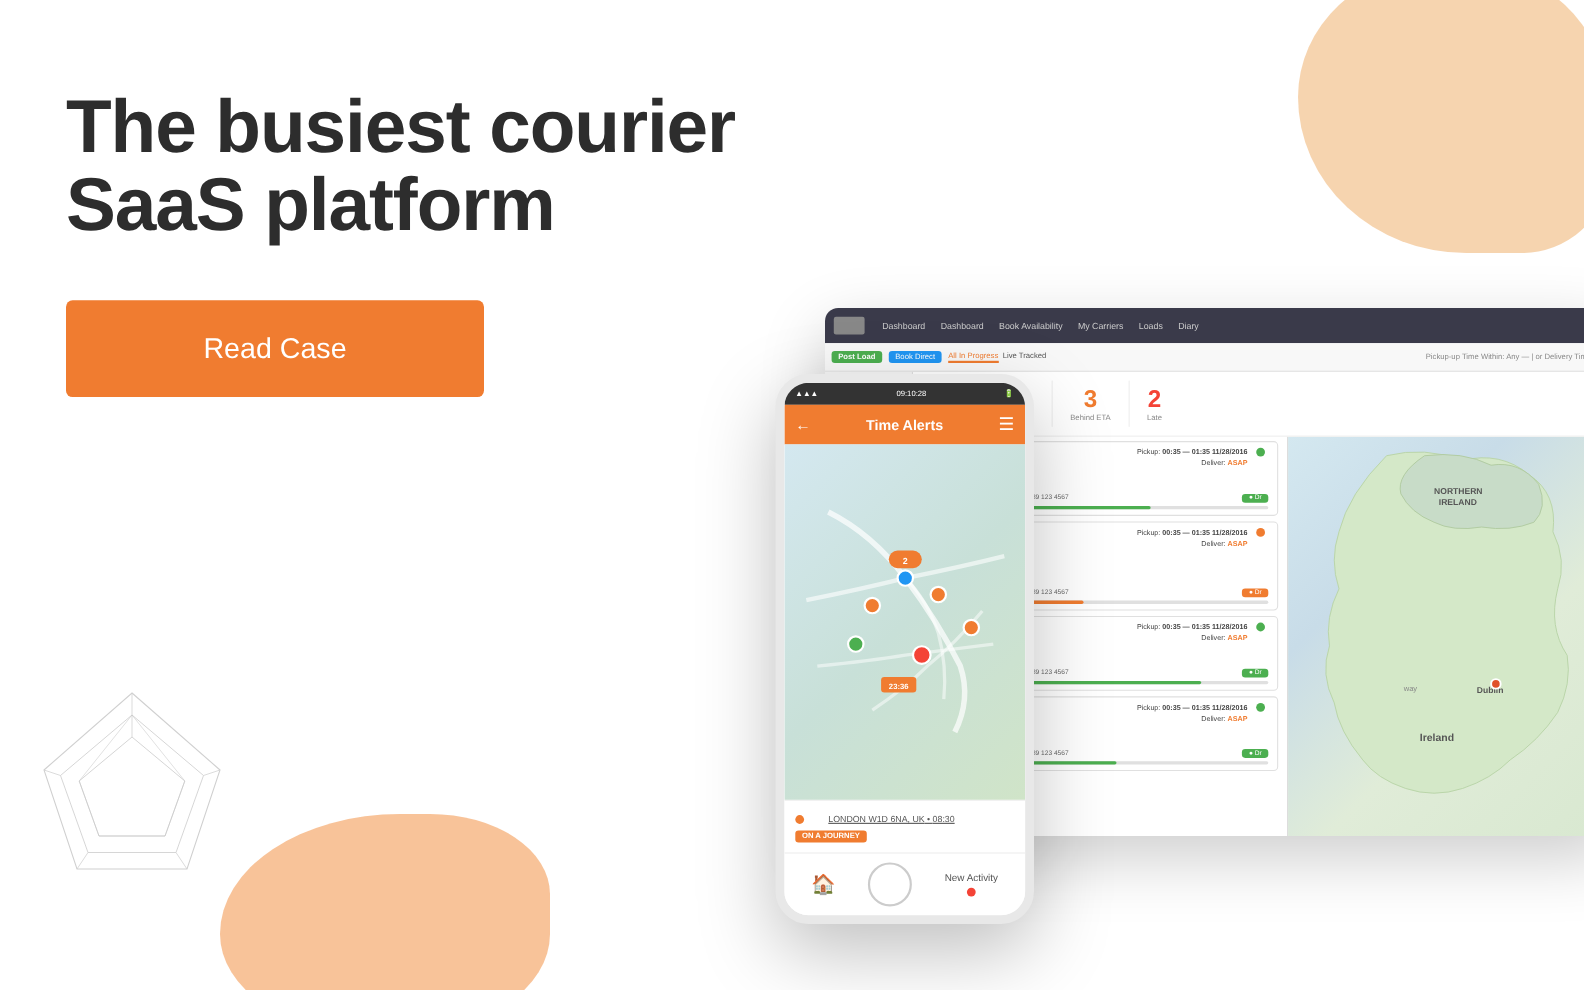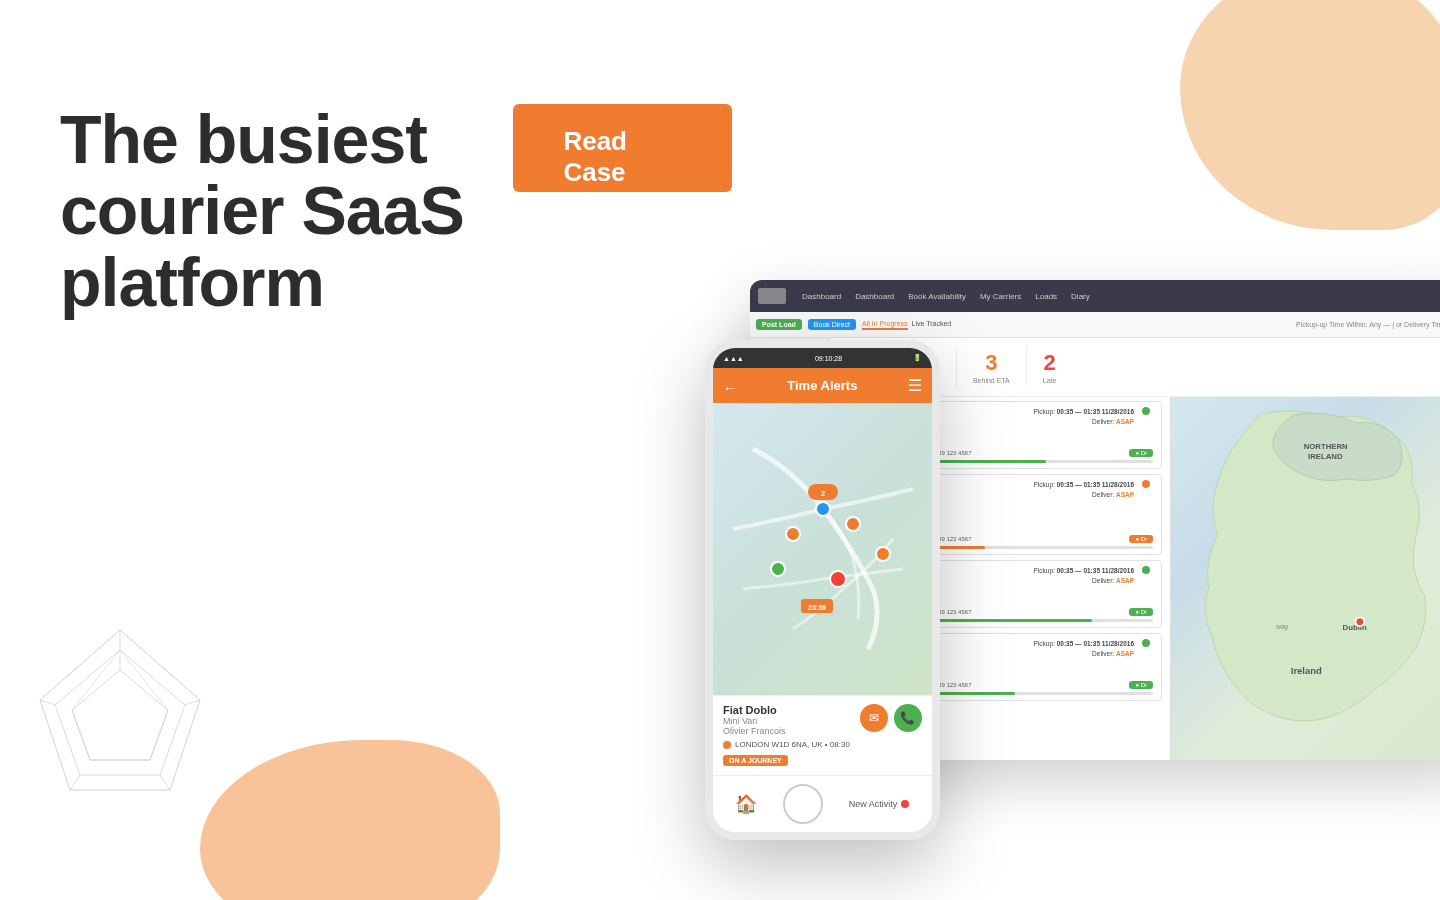--- a/index.html
+++ b/index.html
@@ -21,41 +21,42 @@
       height: 220px;
       pointer-events: none;
       z-index: 1;
     }
 
     
     .content-area {
       position: relative;
       z-index: 2;
       display: flex;
-      flex-direction: row;
-      padding: 104px 60px 0 60px;
+      flex-direction: column;
+      padding: 80px 60px 0 60px;
       width: 55%;
     }
 
     .main-heading {
       font-size: 68px;
       font-weight: 900;
       color: #2d2d2d;
       line-height: 1.05;
       letter-spacing: -1px;
       margin-bottom: 50px;
     }
 
     .read-case-btn {
       display: inline-flex;
+      align-items: center;
       justify-content: center;
       background: #f07c30;
       color: #ffffff;
       font-size: 26px;
-      font-weight: 700;
+      font-weight: 400;
       border: none;
       border-radius: 6px;
       padding: 22px 50px;
       cursor: pointer;
       width: 380px;
       height: 88px;
       text-decoration: none;
     }
 
     
@@ -380,24 +381,25 @@
     }
 
     .vehicle-sub {
       font-size: 9px;
       color: #888;
     }
 
     .phone-location {
       display: flex;
       align-items: center;
-      gap: 4px;
+      gap: 22px;
       margin-top: 4px;
       font-size: 8px;
       color: #555;
+      text-decoration: underline;
     }
 
     .loc-icon {
       width: 8px;
       height: 8px;
       background: #f07c30;
       border-radius: 50%;
       flex-shrink: 0;
     }
 
@@ -444,20 +446,21 @@
 
     .btn-orange-sm { background: #f07c30; color: white; }
     .btn-green-sm { background: #4caf50; color: white; }
 
     .new-activity-btn {
       font-size: 9px;
       color: #555;
       display: flex;
       align-items: center;
       gap: 4px;
+      flex-direction: column;
     }
 
     .new-activity-dot {
       width: 8px;
       height: 8px;
       background: #f44336;
       border-radius: 50%;
       display: inline-block;
     }
 
@@ -736,31 +739,20 @@
 
           <rect x="95" y="55" width="30" height="16" rx="8" fill="#f07c30"></rect>
           <text x="110" y="67" text-anchor="middle" fill="white" font-size="8" font-weight="bold" font-family="Arial">2</text>
 
           <rect x="88" y="170" width="32" height="14" rx="3" fill="#f07c30"></rect>
           <text x="104" y="181" text-anchor="middle" fill="white" font-size="7" font-weight="bold" font-family="Arial">23:36</text>
         </svg>
       </div>
 
       <div class="phone-bottom-card">
-        <div style="display:flex; justify-content:space-between; align-items:flex-start;">
-          <div>
-            <div class="vehicle-name">Fiat Doblo</div>
-            <div class="vehicle-sub">Mini Van</div>
-            <div class="vehicle-sub">Olivier Francois</div>
-          </div>
-          <div style="display:flex; gap:6px;">
-            <div class="action-btn-small btn-orange-sm">✉</div>
-            <div class="action-btn-small btn-green-sm">📞</div>
-          </div>
-        </div>
         <div class="phone-location">
           <div class="loc-icon"></div>
           <span><span>LONDON W1D 6NA, UK</span> • <span>08:30</span></span>
         </div>
         <span class="on-journey-badge">ON A JOURNEY</span>
       </div>
 
       <div class="phone-bottom-icons">
         <span style="font-size:18px;">🏠</span>
         <div class="phone-home-btn"></div>

